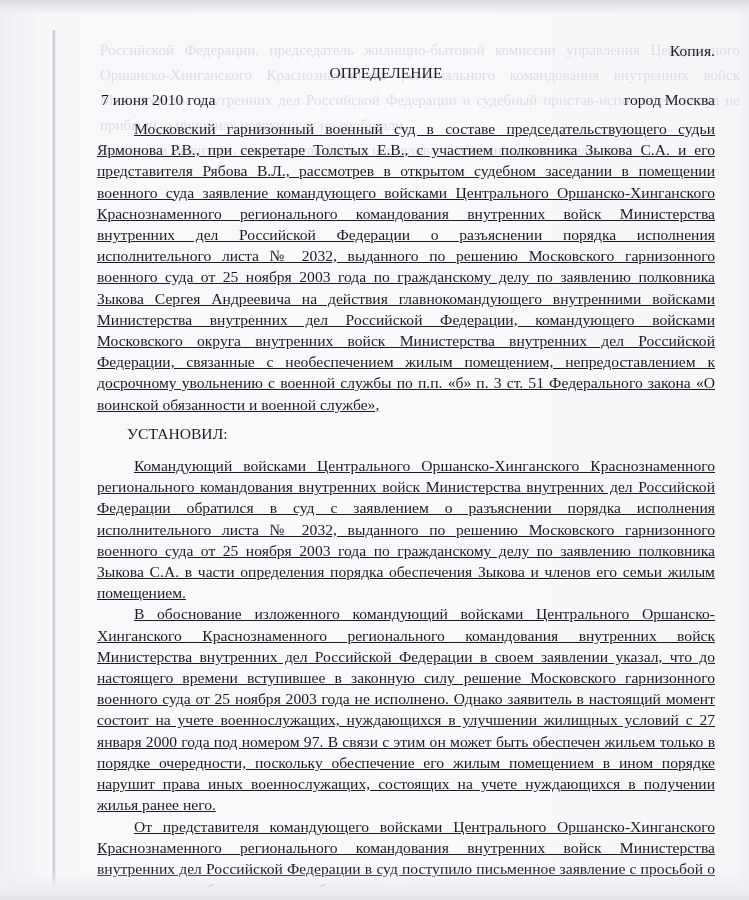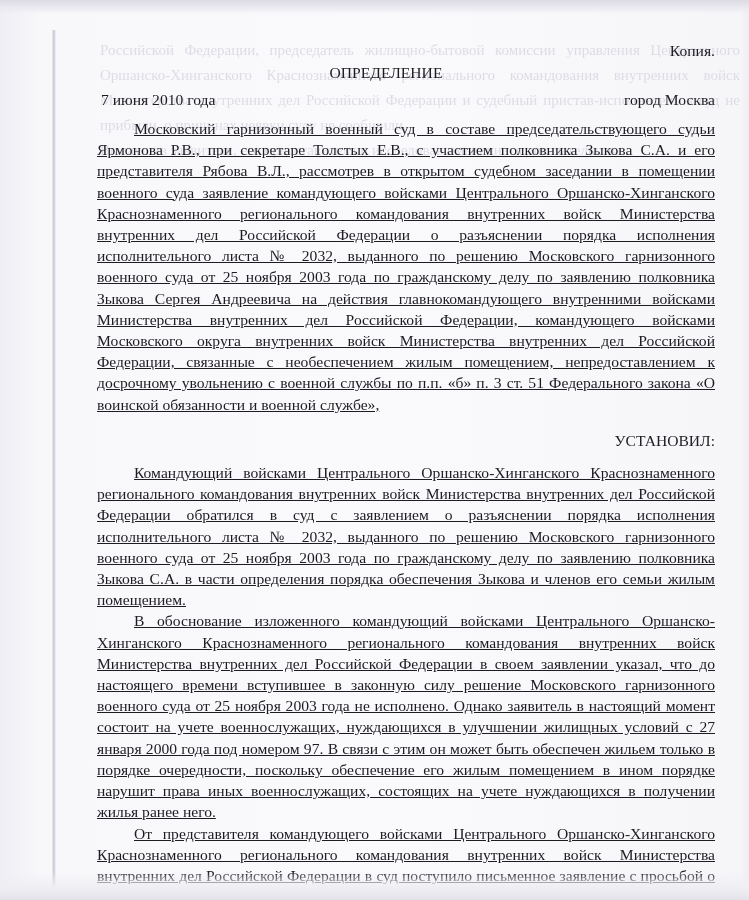--- a/index.html
+++ b/index.html
@@ -73,22 +73,22 @@
       margin: 6px 0 8px 4px;
       height: 21px;
     }
     p.para {
       margin: 0;
       text-indent: 37px;
       text-align: justify;
       text-decoration: underline;
     }
     .section-title {
-      text-align: right;
-      margin: 15px 0 11px 0;
+      text-align: left;
+      margin: 8px 0 11px 0;
       padding-left: 30px;
     }
   </style>
 </head>
 <body>
 
 <div class="page">
   <div class="top-edge"></div>
   <div class="fold-line"></div>
   <div class="bleed">Российской Федерации, председатель жилищно-бытовой комиссии управления Центрального Оршанско-Хинганского Краснознаменного регионального командования внутренних войск Министерства внутренних дел Российской Федерации и судебный пристав-исполнитель в суд не прибыли, о причинах неявки суду не сообщили.

